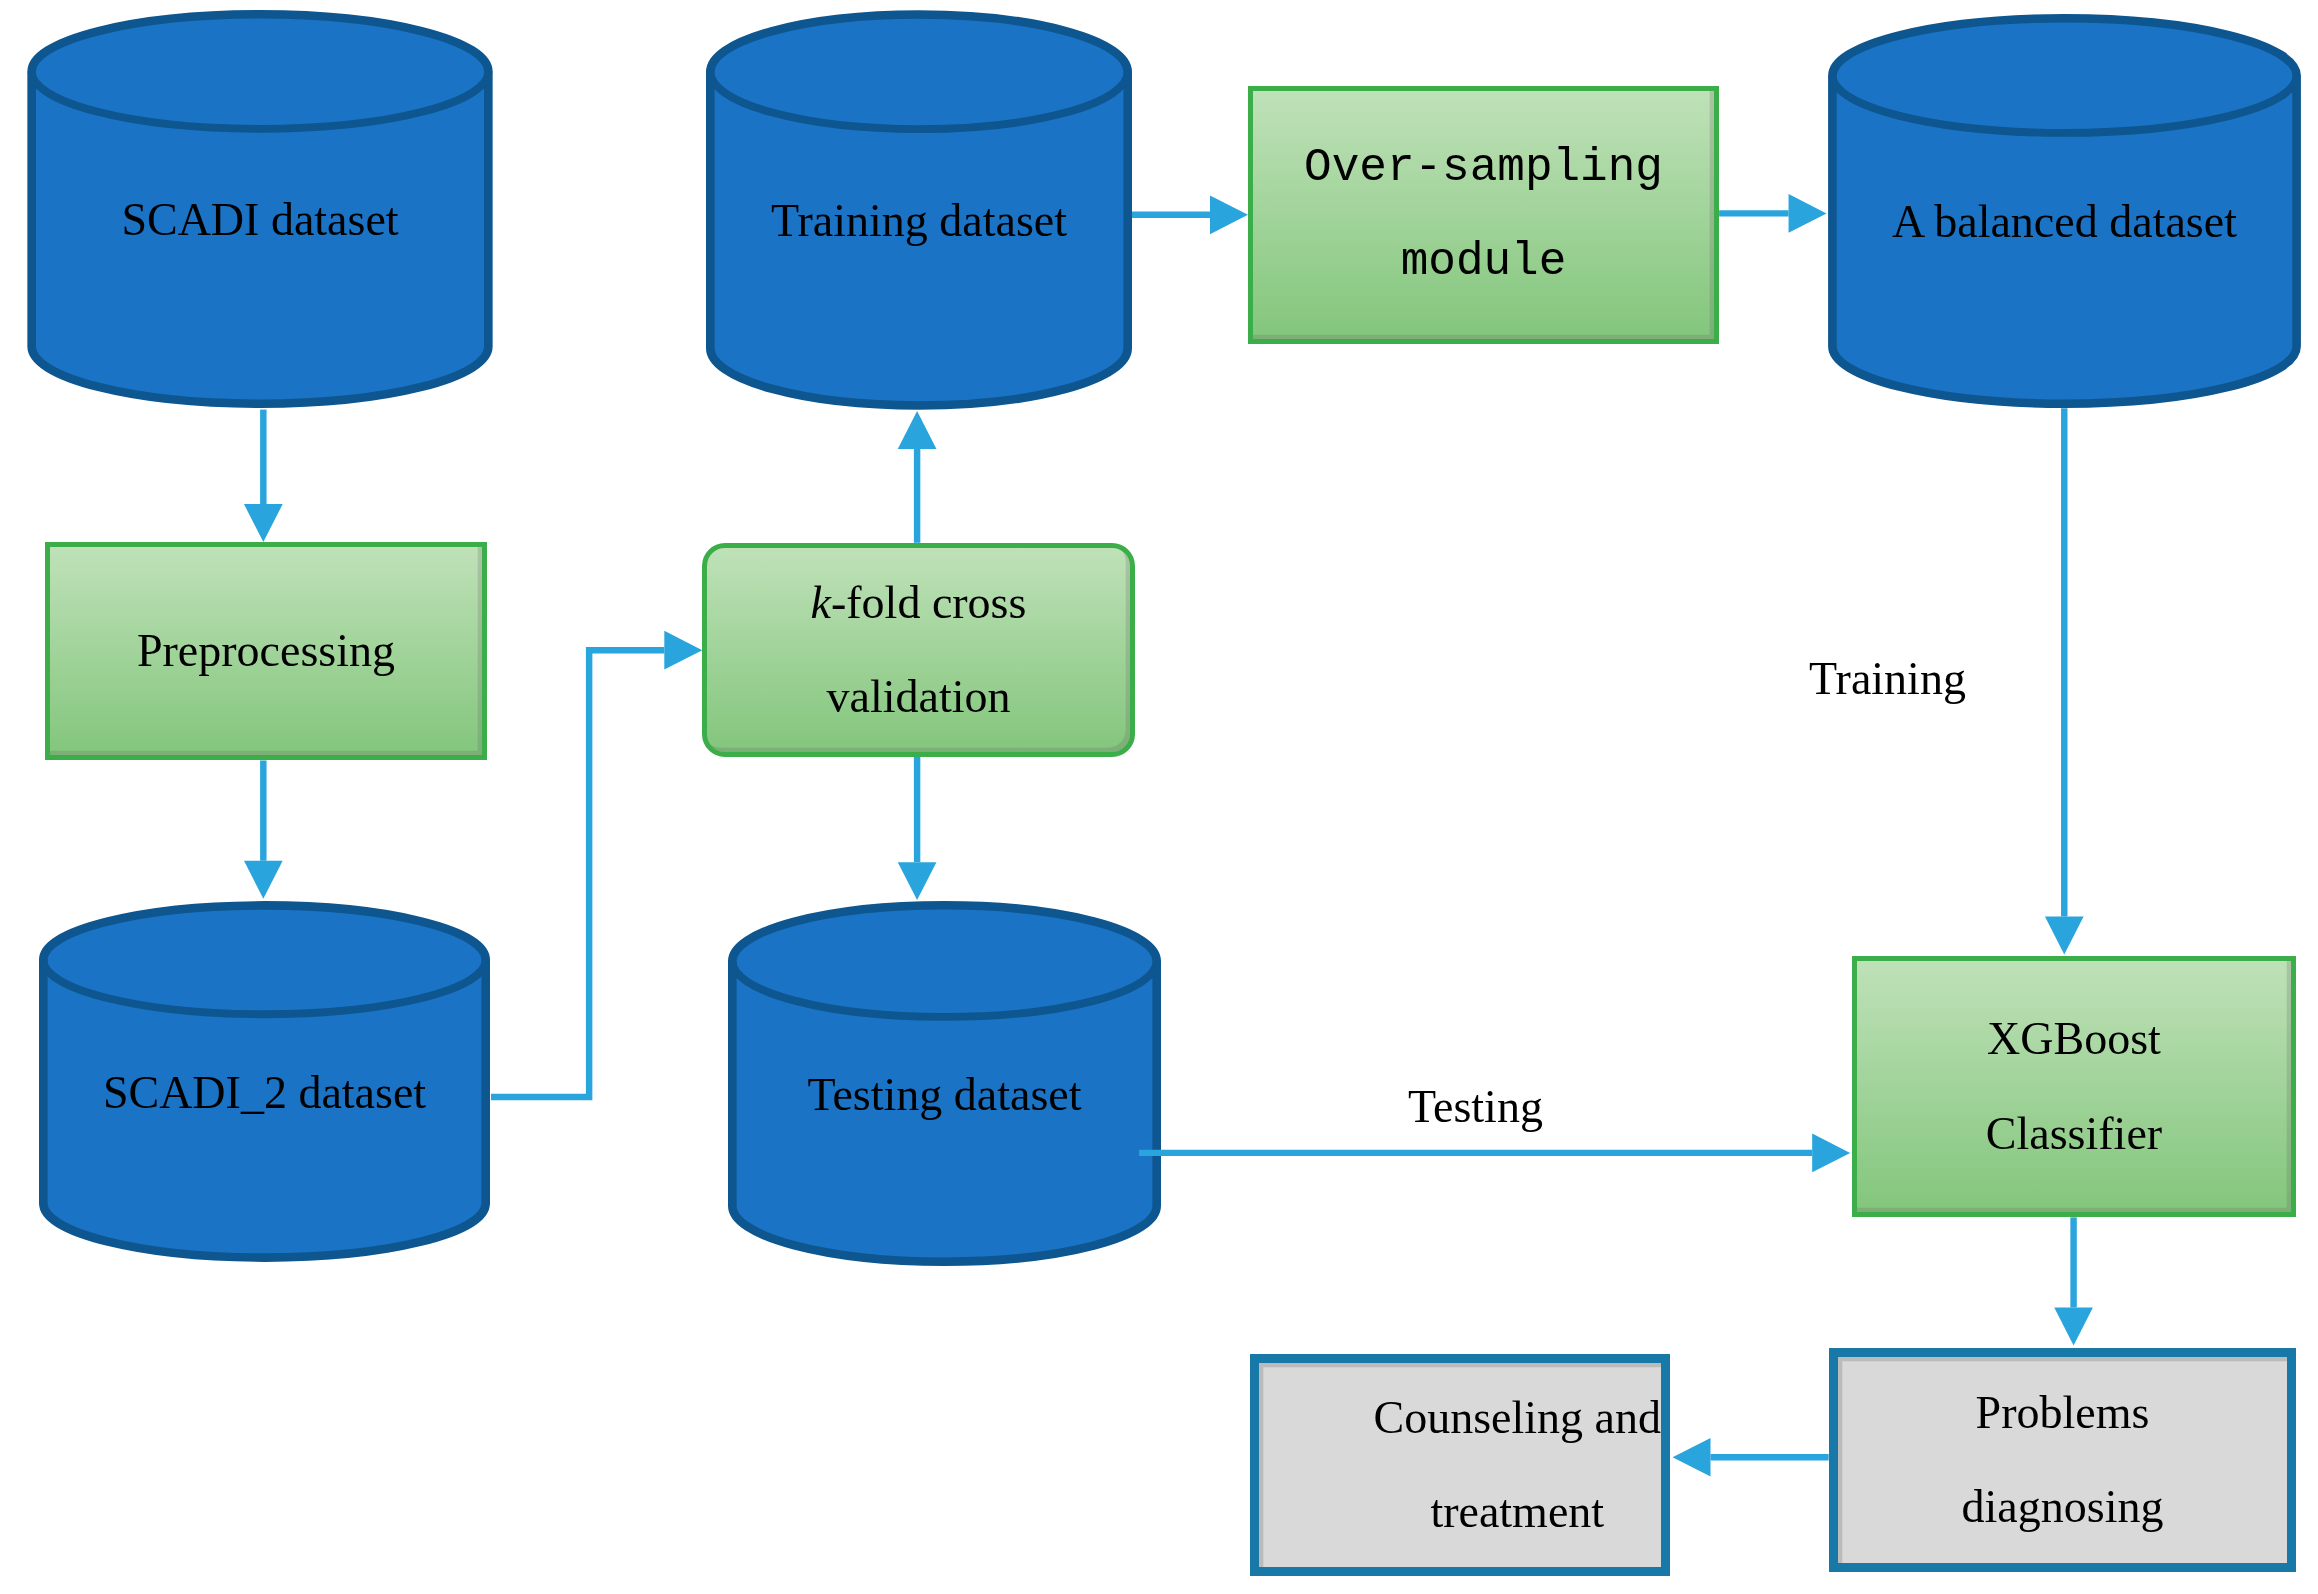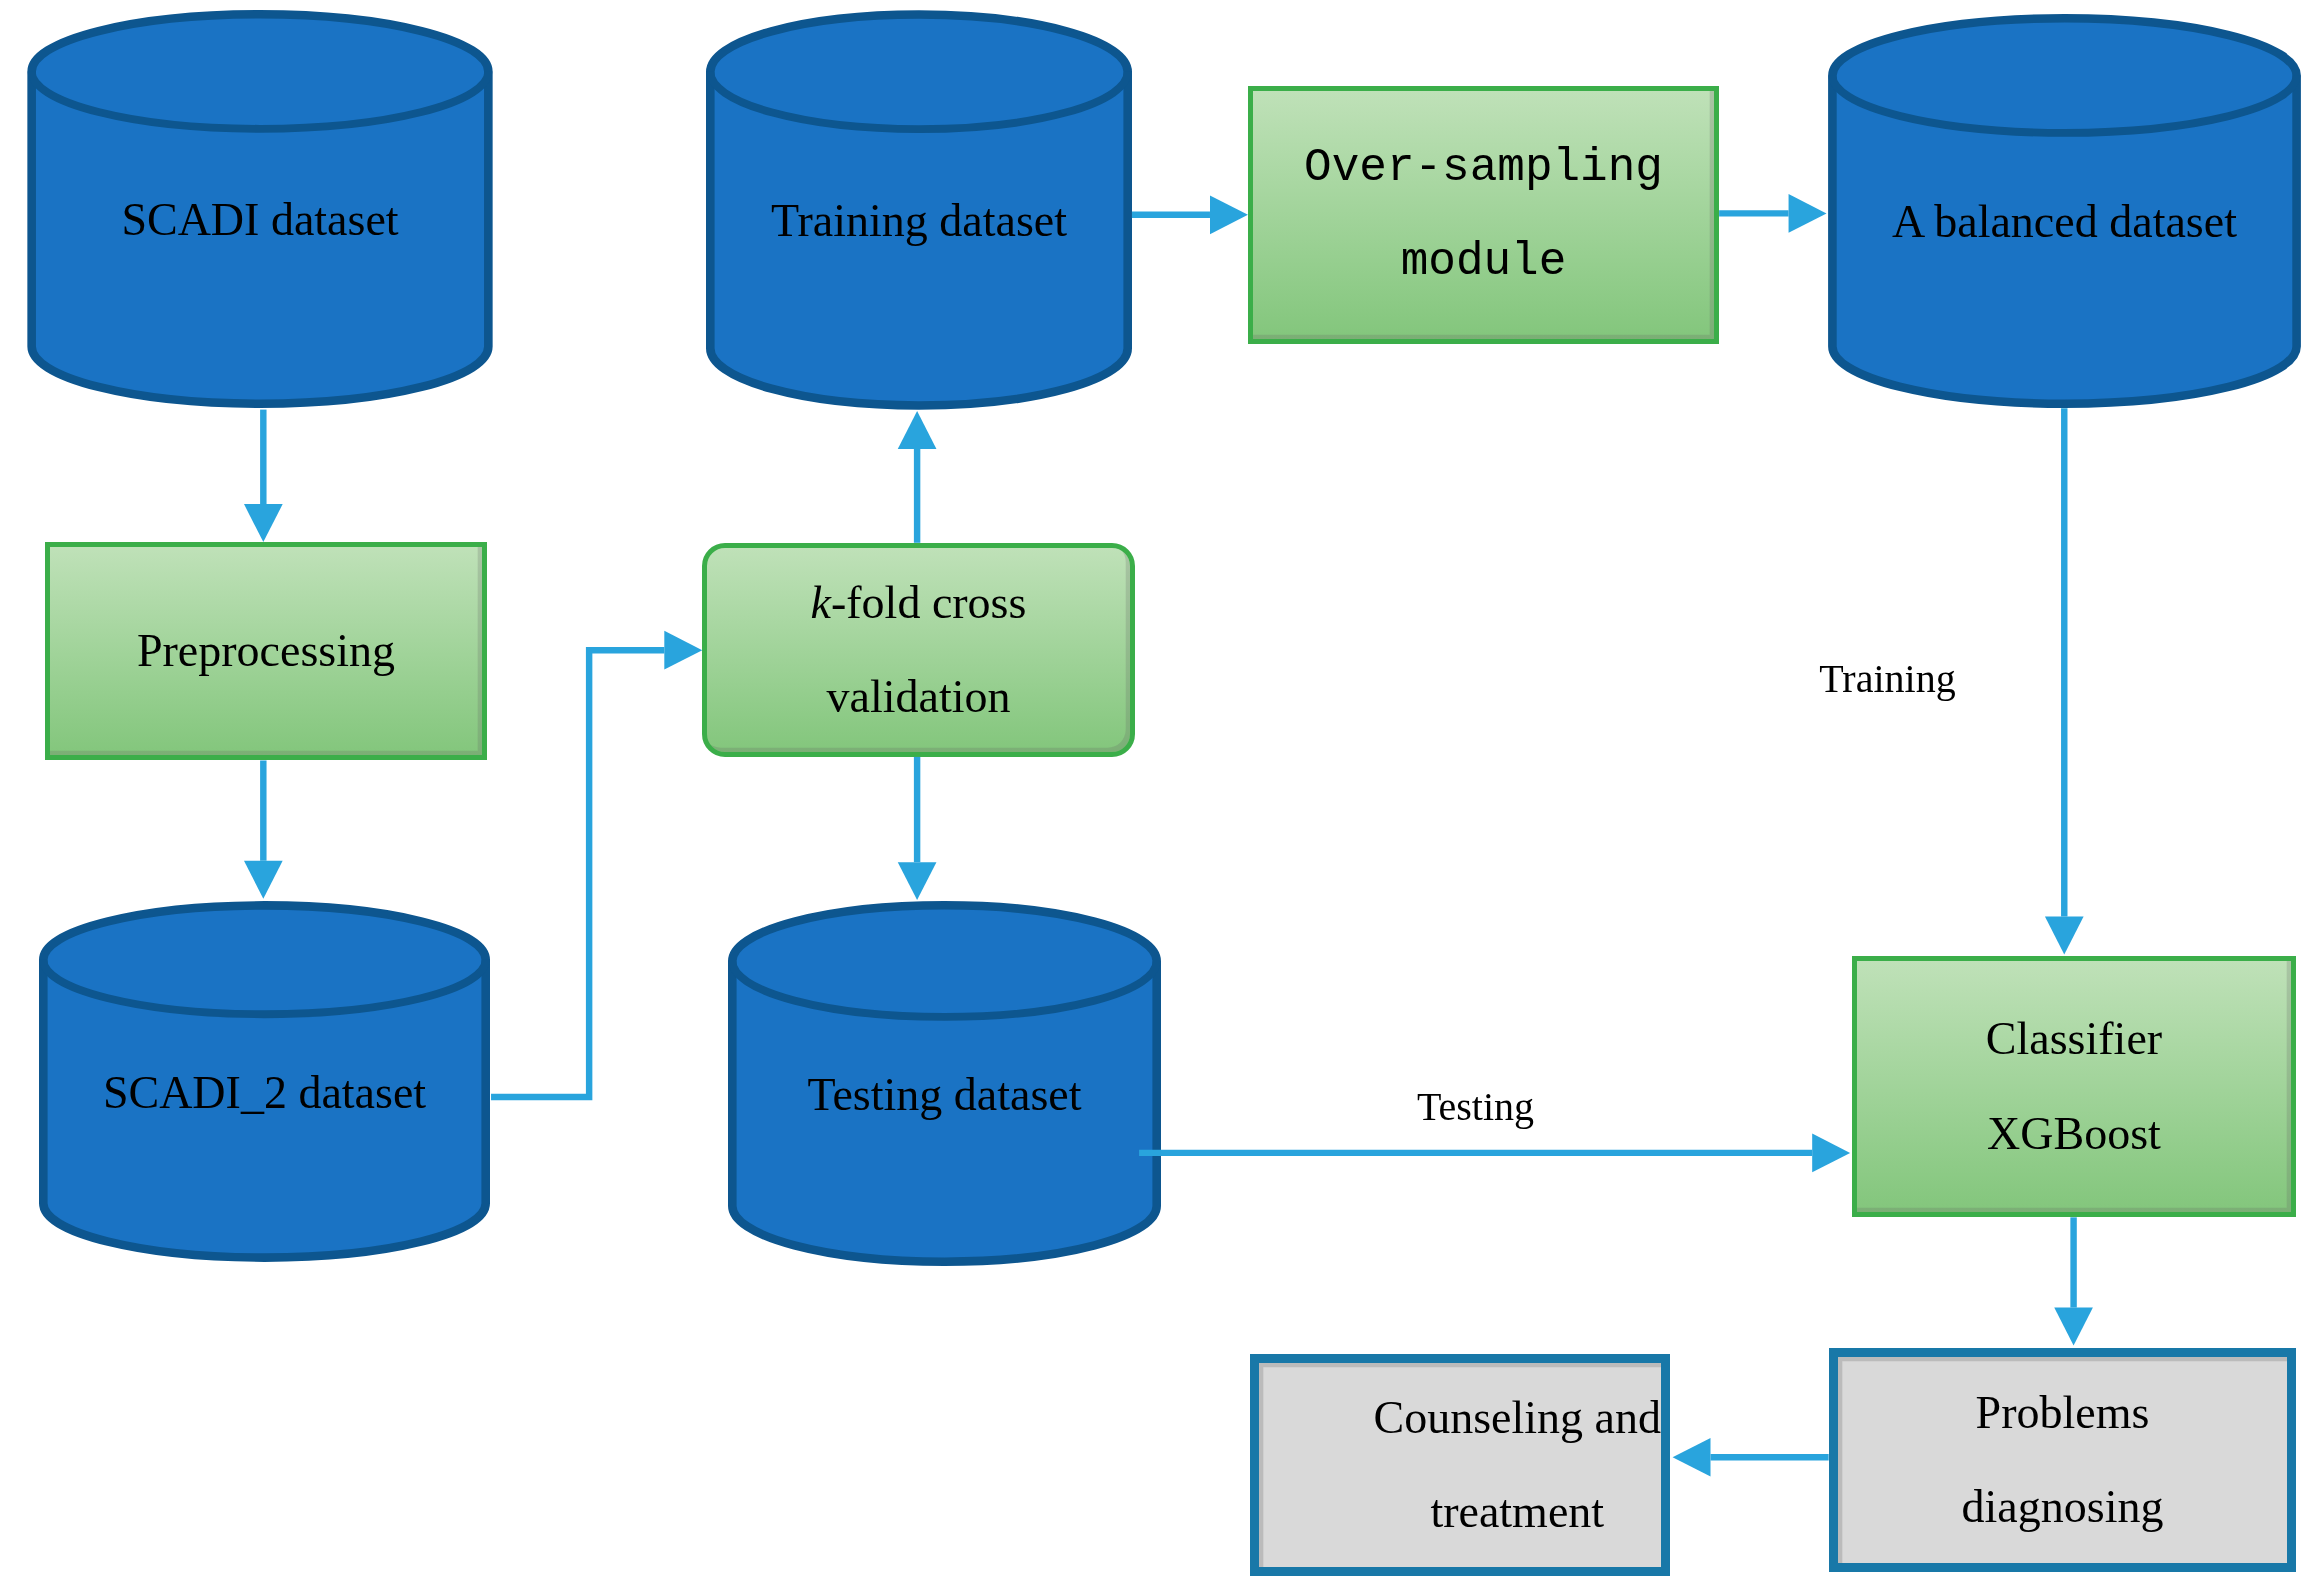--- a/index.html
+++ b/index.html
@@ -36,21 +36,21 @@
     background:var(--gray-fill);
     box-shadow:inset 4.3px 4.3px 0 rgba(120,120,120,0.30);
   }
   .label{font-size:46px;line-height:1.25;}
   .two-line{line-height:2.05;}
   .two-line .line{display:block;}
   .edges{position:absolute;left:0;top:0;width:2319px;height:1594px;pointer-events:none;}
   .edges line,.edges polyline{stroke:var(--arrow);stroke-width:9;fill:none;}
   .edges polygon{fill:var(--arrow);stroke:none;}
   .edge-label{
-    position:absolute;font-size:40px;display:flex;align-items:center;justify-content:center;
+    position:absolute;font-size:46px;display:flex;align-items:center;justify-content:center;
     width:287px;height:57px;
   }
 </style>
 </head>
 <body>
 
 <div class="node cyl" style="left:27px;top:10px;width:466px;height:398px;">
   <svg viewBox="0 0 650 556" aria-hidden="true">
     <path class="cyl-body" d="M 6 86 A 319 80 0 0 1 644 86 L 644 470 A 319 80 0 0 1 6 470 Z"></path>
     <path class="cyl-rim" d="M 6 86 A 319 80 0 0 0 644 86"></path>
@@ -103,22 +103,22 @@
 <div class="node cyl" style="left:1828px;top:14.3px;width:473px;height:394px;">
   <svg viewBox="0 0 660 550" aria-hidden="true">
     <path class="cyl-body" d="M 6 86 A 324 80 0 0 1 654 86 L 654 464 A 324 80 0 0 1 6 464 Z"></path>
     <path class="cyl-rim" d="M 6 86 A 324 80 0 0 0 654 86"></path>
   </svg>
   <div class="label">A balanced dataset</div>
 </div>
 
 <div class="node greenbox" style="left:1852px;top:956px;width:444px;height:261px;">
   <div class="label two-line">
+    <span class="line">XGBoost</span>
     <span class="line">Classifier</span>
-    <span class="line">XGBoost</span>
   </div>
 </div>
 
 <div class="node graybox" style="left:1829px;top:1348px;width:467px;height:224px;">
   <div class="label two-line">
     <span class="line">Problems</span>
     <span class="line">diagnosing</span>
   </div>
 </div>
 

